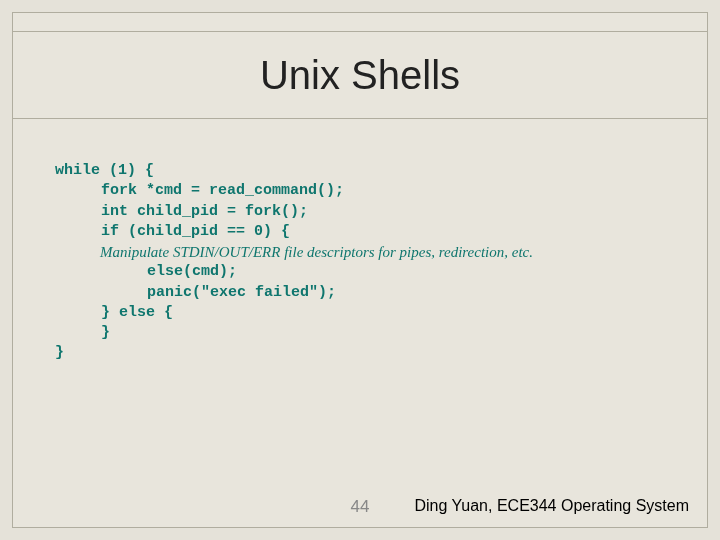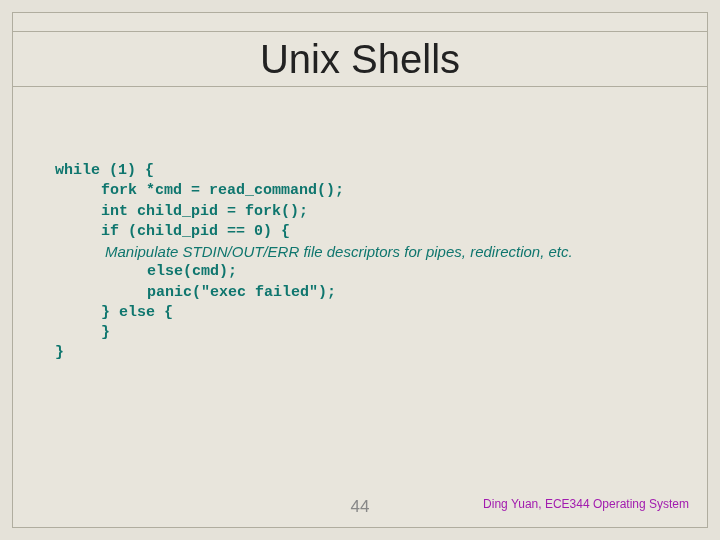--- a/index.html
+++ b/index.html
@@ -13,21 +13,21 @@
     position: absolute;
     left: 12px; top: 12px; right: 12px; bottom: 12px;
     border: 1px solid #b0ad9f;
     background: #e8e5dc;
   }
   .title-band {
     position: absolute;
     left: 0; right: 0; top: 18px;
     border-top: 1px solid #b0ad9f;
     border-bottom: 1px solid #b0ad9f;
-    height: 56px;
+    height: 88px;
     display: flex;
     align-items: center;
     justify-content: center;
   }
   .title {
     font-size: 40px;
     color: #222;
     font-family: Arial, Helvetica, sans-serif;
   }
   .code-block {
@@ -36,21 +36,21 @@
     font-size: 15px;
     line-height: 1.35;
     color: #0f766e;
   }
   .code-line {
     white-space: pre;
     font-family: "Courier New", Courier, monospace;
     font-weight: bold;
   }
   .comment-line {
-    font-family: Liberation Sans, sans-serif;
+    font-family: Liberation Serif, serif;
     font-style: italic;
     font-weight: normal;
     white-space: pre-wrap;
   }
   .indent0 { padding-left: 0; }
   .indent1 { padding-left: 46px; }
   .indent2 { padding-left: 92px; }
   .footer {
     position: absolute;
     left: 0; right: 0; bottom: 10px;
@@ -59,22 +59,22 @@
   .page-num {
     position: absolute;
     left: 50%; transform: translateX(-50%);
     font-size: 17px;
     color: #888;
     font-family: Arial, sans-serif;
   }
   .credit {
     position: absolute;
     right: 18px;
-    font-size: 12px;
-    color: #a21caf;
+    font-size: 16px;
+    color: #000000;
     font-family: Arial, sans-serif;
   }
 </style>
 </head>
 <body>
 
 <div class="outer">
   <div class="title-band">
     <div class="title">Unix Shells</div>
   </div>

